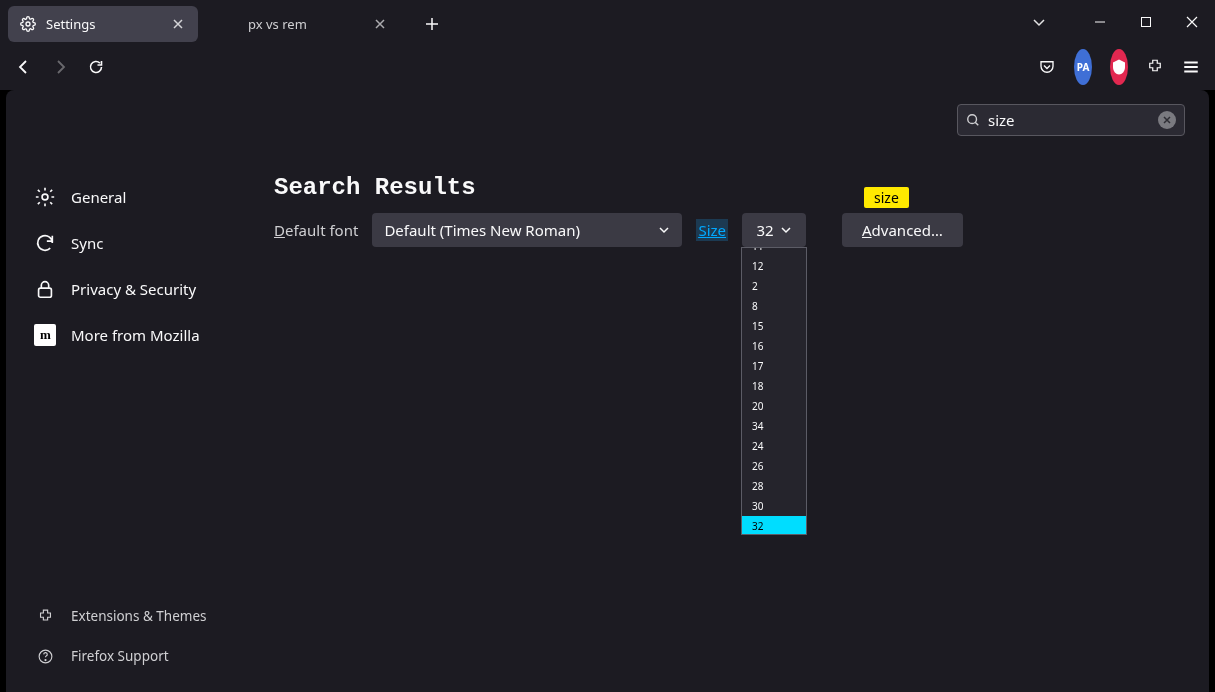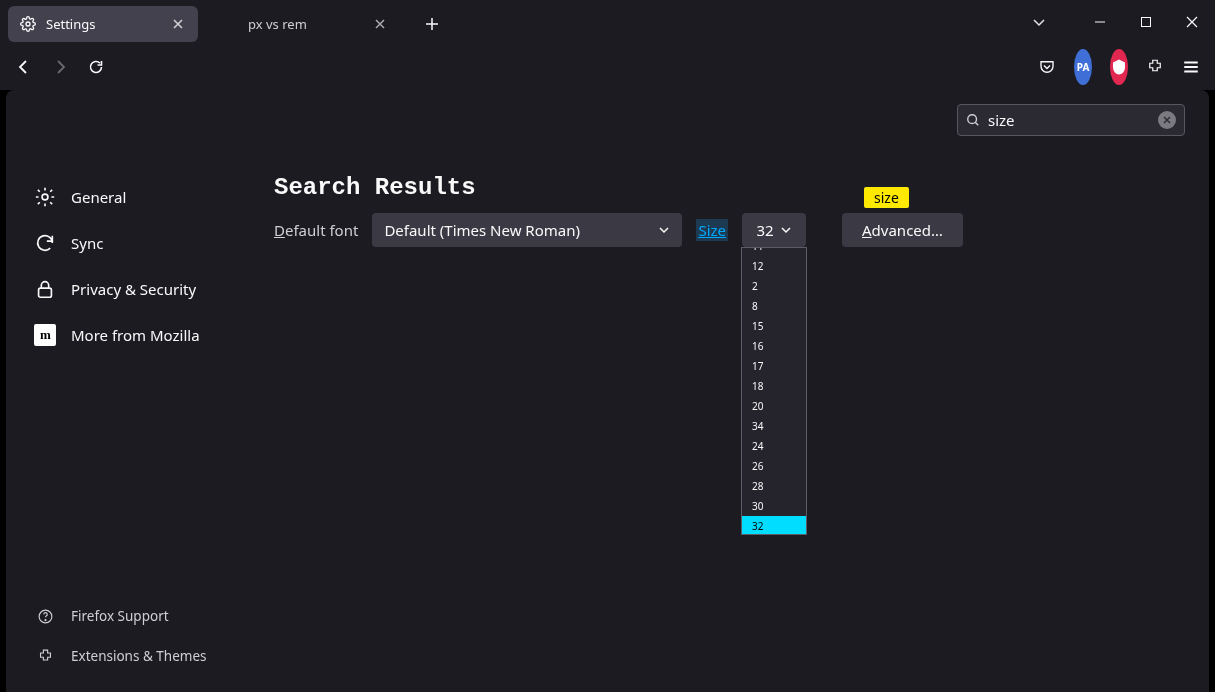--- a/index.html
+++ b/index.html
@@ -293,34 +293,34 @@
     <div class="side-item">
       <span class="icon">
           <div class="mozilla-logo">m</div>
         </span>
       <span>More from Mozilla</span>
     </div>
     <div class="sidebar-spacer"></div>
     <div class="side-item small">
       <span class="icon">
           <svg viewBox="0 0 24 24" fill="none" stroke="currentColor" stroke-width="1.6">
+            <path d="M9 3h6v4h4v6h-4v4H9v-4H5V7h4V3z"></path>
+          </svg>
+        </span>
+      <span>Extensions &amp; Themes</span>
+    </div>
+    <div class="side-item small">
+      <span class="icon">
+          <svg viewBox="0 0 24 24" fill="none" stroke="currentColor" stroke-width="1.6">
             <circle cx="12" cy="12" r="9"></circle>
             <path d="M9.5 9a2.5 2.5 0 1 1 3.5 2.3c-.9.4-1 1-1 1.7"></path>
             <circle cx="12" cy="17" r=".8" fill="currentColor"></circle>
           </svg>
         </span>
       <span>Firefox Support</span>
-    </div>
-    <div class="side-item small">
-      <span class="icon">
-          <svg viewBox="0 0 24 24" fill="none" stroke="currentColor" stroke-width="1.6">
-            <path d="M9 3h6v4h4v6h-4v4H9v-4H5V7h4V3z"></path>
-          </svg>
-        </span>
-      <span>Extensions &amp; Themes</span>
     </div>
   </div>
 
   <div class="main">
     <div class="search-wrap">
       <div class="search-box">
         <svg viewBox="0 0 16 16" fill="none" stroke="currentColor" stroke-width="1.6">
             <circle cx="7" cy="7" r="5"></circle>
             <path d="M14 14l-3.5-3.5"></path>
           </svg>

